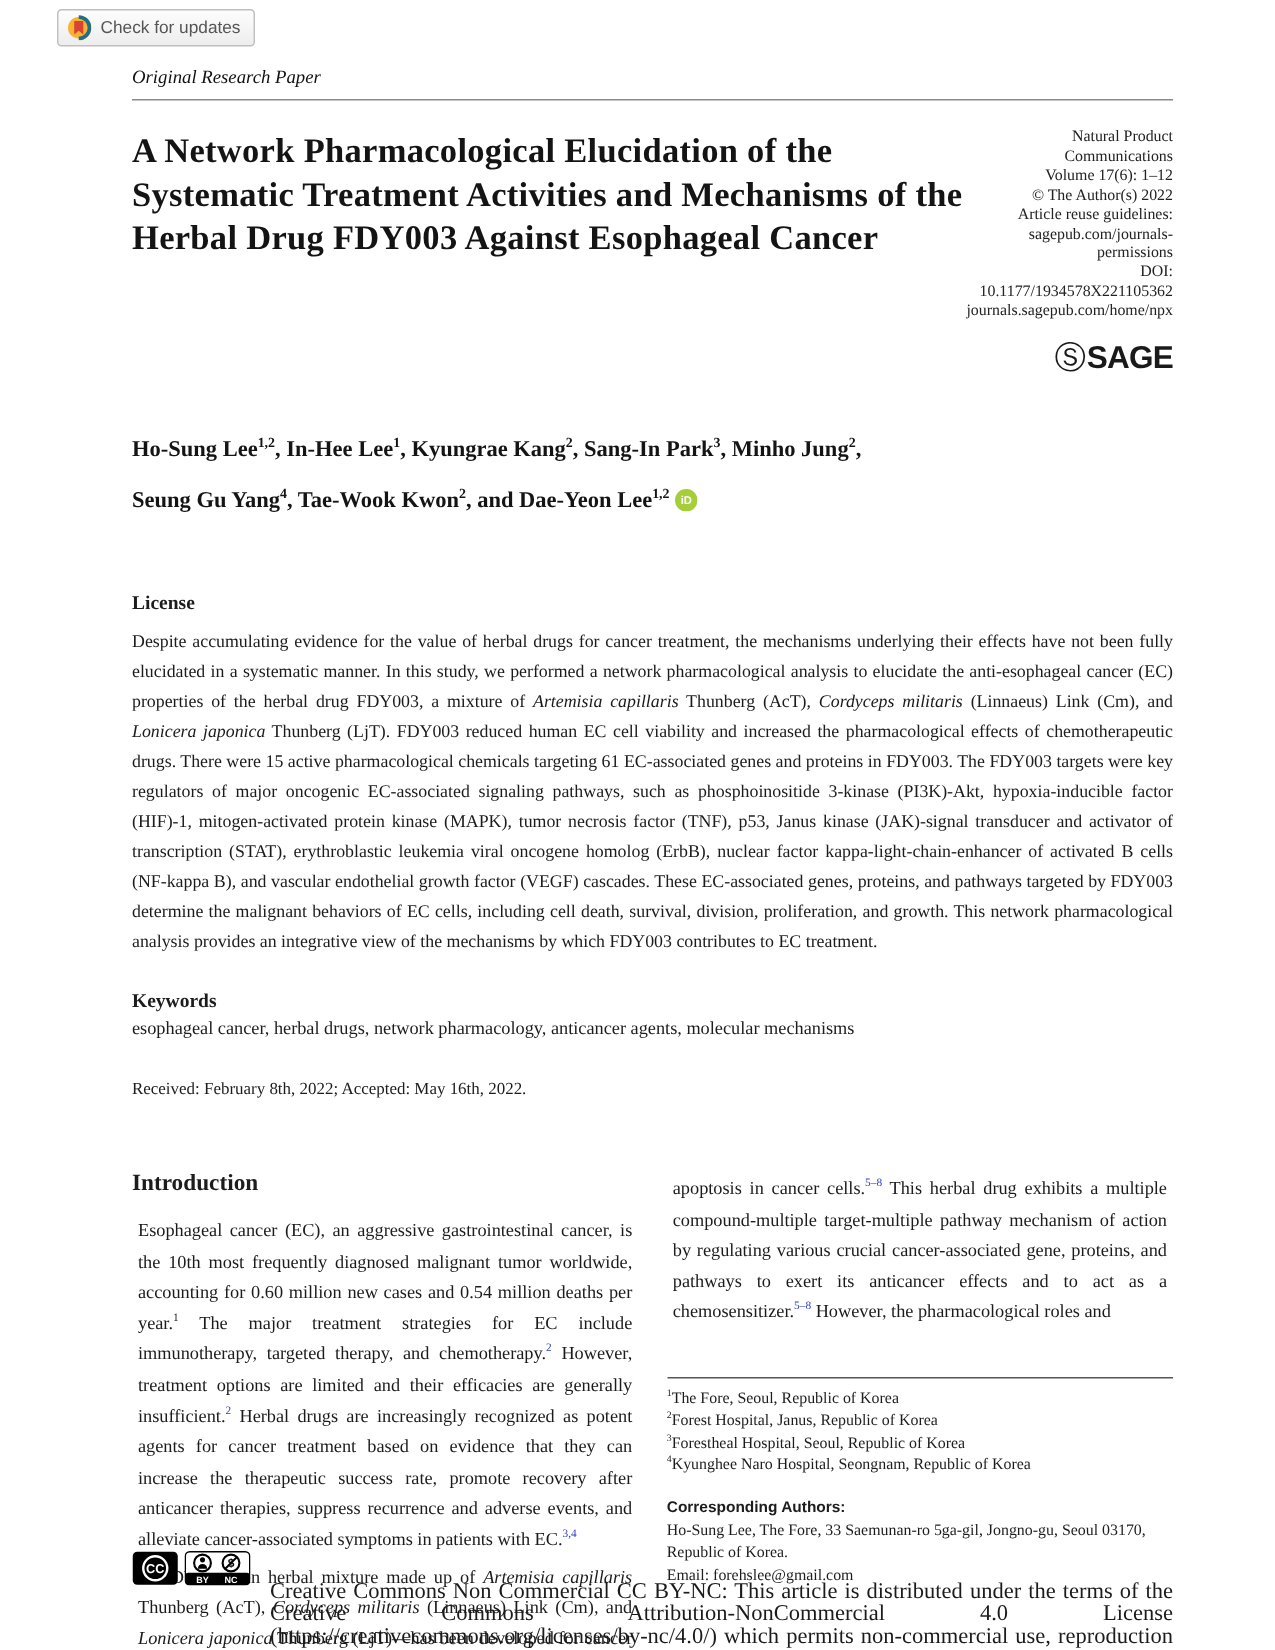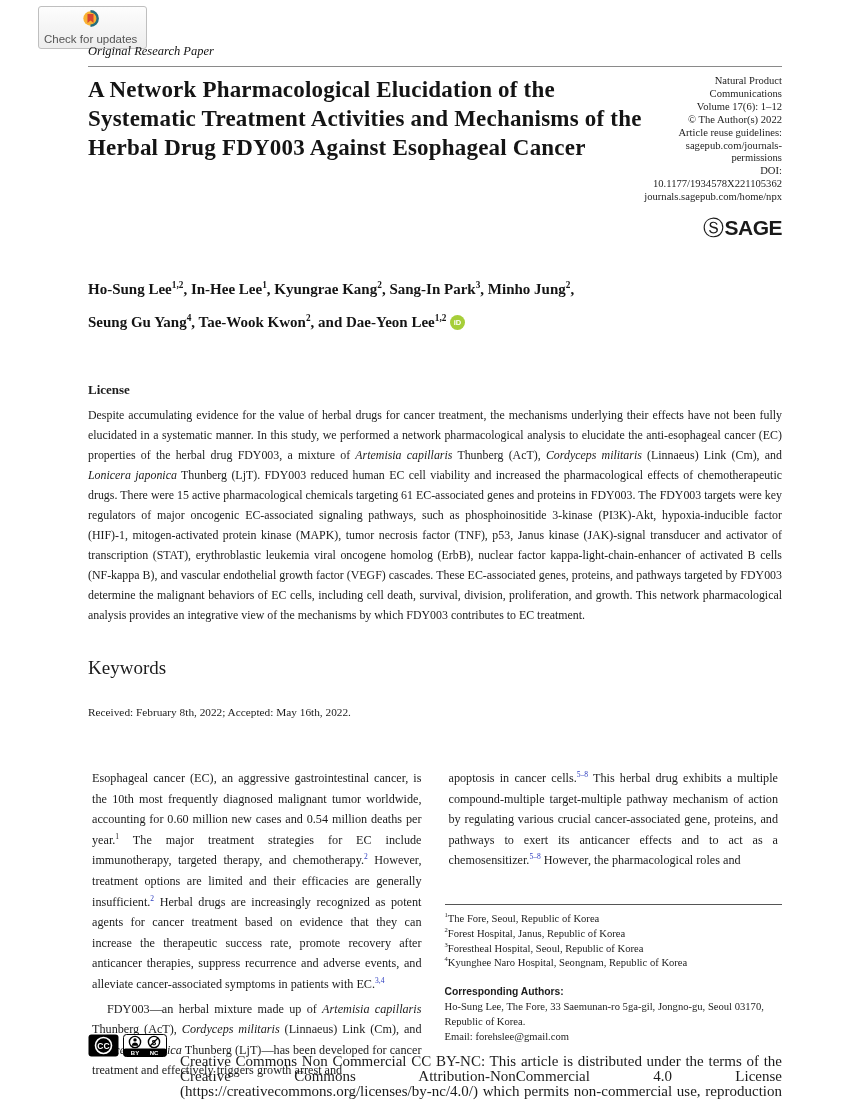--- a/index.html
+++ b/index.html
@@ -2,42 +2,42 @@
 <html><head>
 <meta charset="utf-8">
 <style>
   html,body{margin:0;padding:0;background:#ffffff;}
   .page{position:relative;width:850px;height:1100px;background:#fff;
         font-family:"Liberation Serif", serif;color:#1c1c1c;overflow:hidden;}
 
   
   .update-badge{position:absolute;left:38px;top:6px;display:flex;align-items:center;gap:6px;
         background:linear-gradient(#fdfdfd,#ededed);border:1px solid #bfbfbf;border-radius:3px;
-        padding:3px 9px 3px 5px;font-family:"Liberation Sans", sans-serif;font-size:11.5px;color:#555;cursor:pointer;flex-direction:column;}
+        padding:3px 9px 3px 5px;font-family:"Liberation Sans", sans-serif;font-size:11.5px;color:#555;cursor:pointer;}
 
   .content{position:absolute;left:88px;top:44px;width:694px;}
 
   .kicker{font-style:italic;font-size:12.5px;color:#111;}
   .kicker-rule{border:0;border-top:1px solid #8a8a8a;margin:7px 0 0 0;}
 
-  .head-row{display:flex;margin-top:8px;}
+  .head-row{display:flex;margin-top:19px;}
   .title{width:578px;margin:0;font-size:23px;line-height:29px;font-weight:bold;color:#141414;letter-spacing:.2px;}
   .journal-info{flex:1;text-align:right;font-size:10.6px;line-height:12.9px;color:#222;}
   .journal-info .jlink{cursor:pointer;}
   .sage-logo{margin-top:18px;font-family:"Liberation Sans", sans-serif;font-weight:bold;
         font-size:21px;letter-spacing:-0.5px;color:#1a1a1a;}
   .sage-logo .mark{font-weight:normal;font-size:21px;margin-right:1px;}
 
   .authors{margin-top:44px;width:600px;font-size:15px;line-height:21px;font-weight:bold;color:#141414;}
   .orcid-wrap{display:inline-block;vertical-align:-3px;margin-left:4px;cursor:pointer;margin-top:15px;}
 
   .abs-heading{margin-top:46px;font-size:13px;font-weight:bold;}
   .abs-body{margin-top:7px;font-size:11.9px;line-height:20px;text-align:justify;color:#1b1b1b;}
 
-  .kw-heading{margin-top:32px;font-size:19px;font-weight:normal;}
+  .kw-heading{margin-top:22px;font-size:13px;font-weight:bold;}
   .kw-text{margin-top:3px;font-size:12.2px;}
 
   .dates{margin-top:27px;font-size:11.3px;}
 
   .columns{display:flex;gap:19px;margin-top:46px;}
   .col{flex:1;min-width:0;}
   .intro-heading{font-size:15.5px;font-weight:bold;margin:2px 0 12px 0;}
   .bodytext{font-size:12.2px;line-height:20.6px;text-align:justify;color:#1b1b1b;margin:4px;}
   .indent{text-indent:15px;}
 
@@ -90,25 +90,27 @@
 
     <div class="authors"><span><span>Ho-Sung Lee</span><sup class="seg-sup">1,2</sup><span>, In-Hee Lee</span><sup class="seg-sup">1</sup><span>, Kyungrae Kang</span><sup class="seg-sup">2</sup><span>, Sang-In Park</span><sup class="seg-sup">3</sup><span>, Minho Jung</span><sup class="seg-sup">2</sup><span>,</span><br><span>Seung Gu Yang</span><sup class="seg-sup">4</sup><span>, Tae-Wook Kwon</span><sup class="seg-sup">2</sup><span>, and Dae-Yeon Lee</span><sup class="seg-sup">1,2</sup></span><span class="orcid-wrap"><svg width="15" height="15" viewBox="0 0 16 16">
             <circle cx="8" cy="8" r="8" fill="#A6CE39"></circle>
             <text x="8" y="11" font-family="Liberation Sans, sans-serif" font-size="8" font-weight="bold" fill="#ffffff" text-anchor="middle">iD</text>
           </svg></span></div>
 
     <div class="abs-heading">License</div>
     <div class="abs-body"><span>Despite accumulating evidence for the value of herbal drugs for cancer treatment, the mechanisms underlying their effects have not been fully elucidated in a systematic manner. In this study, we performed a network pharmacological analysis to elucidate the anti-esophageal cancer (EC) properties of the herbal drug FDY003, a mixture of </span><span class="seg-i">Artemisia capillaris</span><span> Thunberg (AcT), </span><span class="seg-i">Cordyceps militaris</span><span> (Linnaeus) Link (Cm), and </span><span class="seg-i">Lonicera japonica</span><span> Thunberg (LjT). FDY003 reduced human EC cell viability and increased the pharmacological effects of chemotherapeutic drugs. There were 15 active pharmacological chemicals targeting 61 EC-associated genes and proteins in FDY003. The FDY003 targets were key regulators of major oncogenic EC-associated signaling pathways, such as phosphoinositide 3-kinase (PI3K)-Akt, hypoxia-inducible factor (HIF)-1, mitogen-activated protein kinase (MAPK), tumor necrosis factor (TNF), p53, Janus kinase (JAK)-signal transducer and activator of transcription (STAT), erythroblastic leukemia viral oncogene homolog (ErbB), nuclear factor kappa-light-chain-enhancer of activated B cells (NF-kappa B), and vascular endothelial growth factor (VEGF) cascades. These EC-associated genes, proteins, and pathways targeted by FDY003 determine the malignant behaviors of EC cells, including cell death, survival, division, proliferation, and growth. This network pharmacological analysis provides an integrative view of the mechanisms by which FDY003 contributes to EC treatment.</span></div>
 
     <div class="kw-heading">Keywords</div>
+    <div class="kw-text">esophageal cancer, herbal drugs, network pharmacology, anticancer agents, molecular mechanisms</div>
 
     <div class="dates">Received: February 8th, 2022; Accepted: May 16th, 2022.</div>
 
     <div class="columns">
       <div class="col">
+        <div class="intro-heading">Introduction</div>
         <p class="bodytext"><span>Esophageal cancer (EC), an aggressive gastrointestinal cancer, is the 10th most frequently diagnosed malignant tumor worldwide, accounting for 0.60 million new cases and 0.54 million deaths per year.</span><sup class="seg-sup">1</sup><span> The major treatment strategies for EC include immunotherapy, targeted therapy, and chemotherapy.</span><sup class="seg-suplink">2</sup><span> However, treatment options are limited and their efficacies are generally insufficient.</span><sup class="seg-suplink">2</sup><span> Herbal drugs are increasingly recognized as potent agents for cancer treatment based on evidence that they can increase the therapeutic success rate, promote recovery after anticancer therapies, suppress recurrence and adverse events, and alleviate cancer-associated symptoms in patients with EC.</span><sup class="seg-suplink">3,4</sup></p>
         <p class="bodytext indent"><span>FDY003—an herbal mixture made up of </span><span class="seg-i">Artemisia capillaris</span><span> Thunberg (AcT), </span><span class="seg-i">Cordyceps militaris</span><span> (Linnaeus) Link (Cm), and </span><span class="seg-i">Lonicera japonica</span><span> Thunberg (LjT)—has been developed for cancer treatment and effectively triggers growth arrest and</span></p>
       </div>
       <div class="col">
         <p class="bodytext"><span>apoptosis in cancer cells.</span><sup class="seg-suplink">5–8</sup><span> This herbal drug exhibits a multiple compound-multiple target-multiple pathway mechanism of action by regulating various crucial cancer-associated gene, proteins, and pathways to exert its anticancer effects and to act as a chemosensitizer.</span><sup class="seg-suplink">5–8</sup><span> However, the pharmacological roles and</span></p>
 
         <div class="footnote-block">
           <hr class="footnote-rule">
           <div class="affil"><sup class="seg-sup">1</sup><span>The Fore, Seoul, Republic of Korea</span></div>
           <div class="affil"><sup class="seg-sup">2</sup><span>Forest Hospital, Janus, Republic of Korea</span></div>

